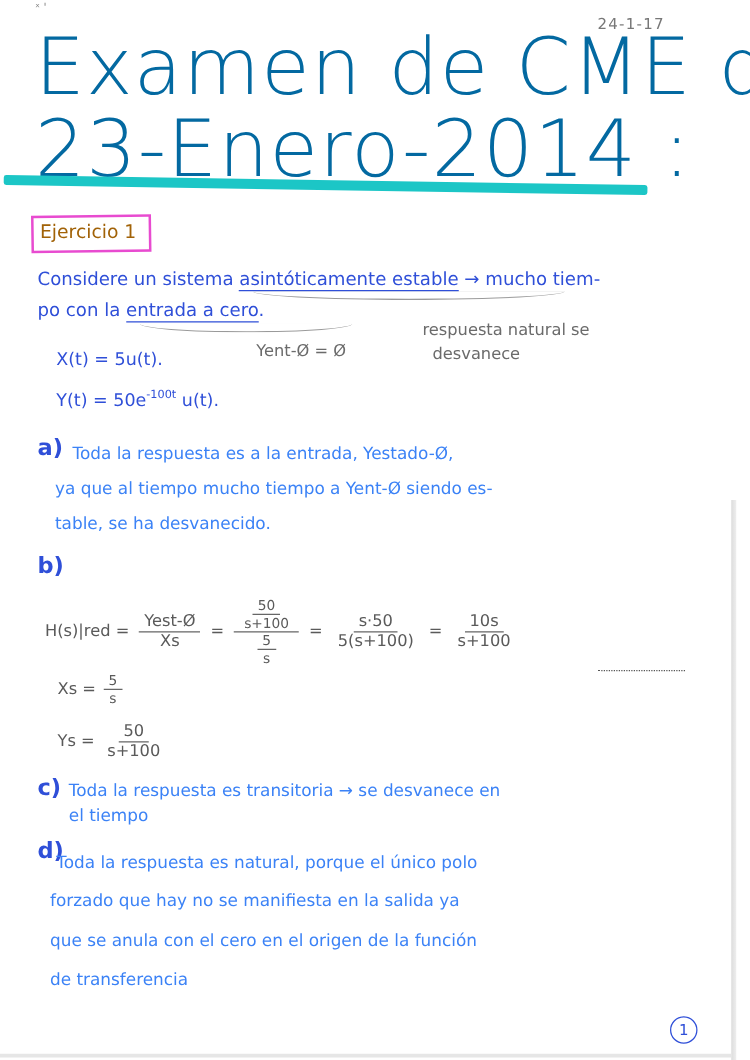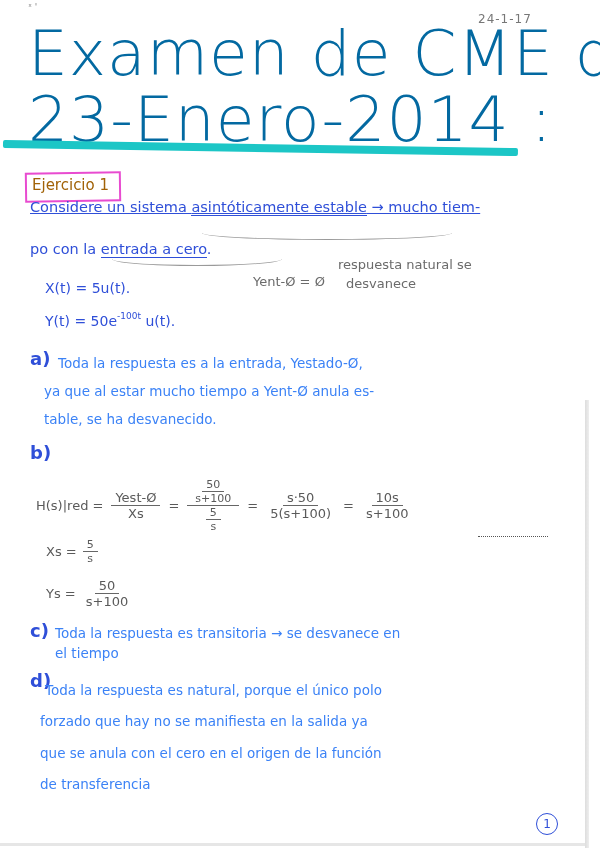--- a/index.html
+++ b/index.html
@@ -18,21 +18,21 @@
       transform: rotate(0.9deg); transform-origin: left center; border-radius: 2px;
     }
     .ex-box {
       left: 25px; top: 172px; width: 92px; height: 26px; border: 2px solid #e84bd0;
       transform: rotate(-0.8deg);
     }
     .ex-label { left: 32px; top: 176px; font-size: 15px; color: #a16207; }
     .blue { color: #2f4fd8; }
     .grey { color: #6b6b6b; }
     .statement { font-size: 14.5px; left: 30px; }
-    .s1 { top: 199px; text-decoration: underline; }
+    .s1 { top: 216px; }
     .s2 { top: 241px; }
     .ul { border-bottom: 1px solid #2f4fd8; }
     .brace { border-top: 1.5px solid #9a9a9a; height: 6px; border-radius: 50% 50% 0 0 / 100% 100% 0 0; }
     .brace1 { left: 202px; top: 233px; width: 250px; transform: scaleY(-1); }
     .brace2 { left: 112px; top: 259px; width: 170px; transform: scaleY(-1); }
     .note { font-size: 13px; }
     .eq { font-size: 14px; left: 45px; }
     .sup { font-size: 9px; vertical-align: 7px; }
     .part-label { font-size: 18px; font-weight: bold; color: #2f4fd8; left: 30px; }
     .ans { font-size: 13.5px; color: #3b82f6; }
@@ -65,30 +65,30 @@
   <span>Considere un sistema </span><span class="ul">asintóticamente estable</span><span> → mucho tiem-</span>
 </div>
 <div class="abs statement s2 blue">
   <span>po con la </span><span class="ul">entrada a cero</span><span>.</span>
 </div>
 
 <div class="abs brace brace1"></div>
 <div class="abs brace brace2"></div>
 <div class="abs note grey" style="left:338px; top:257px;">respuesta natural se</div>
 <div class="abs note grey" style="left:346px; top:276px;">desvanece</div>
-<div class="abs note grey" style="left:205px; top:274px;margin-left:48px;">Yent-Ø = Ø</div>
+<div class="abs note grey" style="left:205px; top:274px;">Yent-Ø = Ø</div>
 
 <div class="abs eq blue" style="top:280px;">X(t) = 5u(t).</div>
 <div class="abs eq blue" style="top:311px;">
   <span>Y(t) = 50e</span><span class="sup">-100t</span><span> u(t).</span>
 </div>
 
 <div class="abs part-label" style="top:348px;">a)</div>
 <div class="abs ans" style="left:58px; top:355px;">Toda la respuesta es a la entrada, Yestado-Ø,</div>
-<div class="abs ans" style="left:44px; top:383px;">ya que al estar mucho tiempo a Yent-Ø anula es-</div>
+<div class="abs ans" style="left:44px; top:383px;">ya que al tiempo mucho tiempo a Yent-Ø siendo es-</div>
 <div class="abs ans" style="left:44px; top:411px;">table, se ha desvanecido.</div>
 
 <div class="abs part-label" style="top:442px;">b)</div>
 <div class="abs math" style="left:36px; top:478px; display:flex; align-items:center; gap:8px;">
   <span>H(s)|red =</span>
   <span class="frac">
     <span class="num">Yest-Ø</span>
     <span class="den">Xs</span>
   </span>
   <span>=</span>

